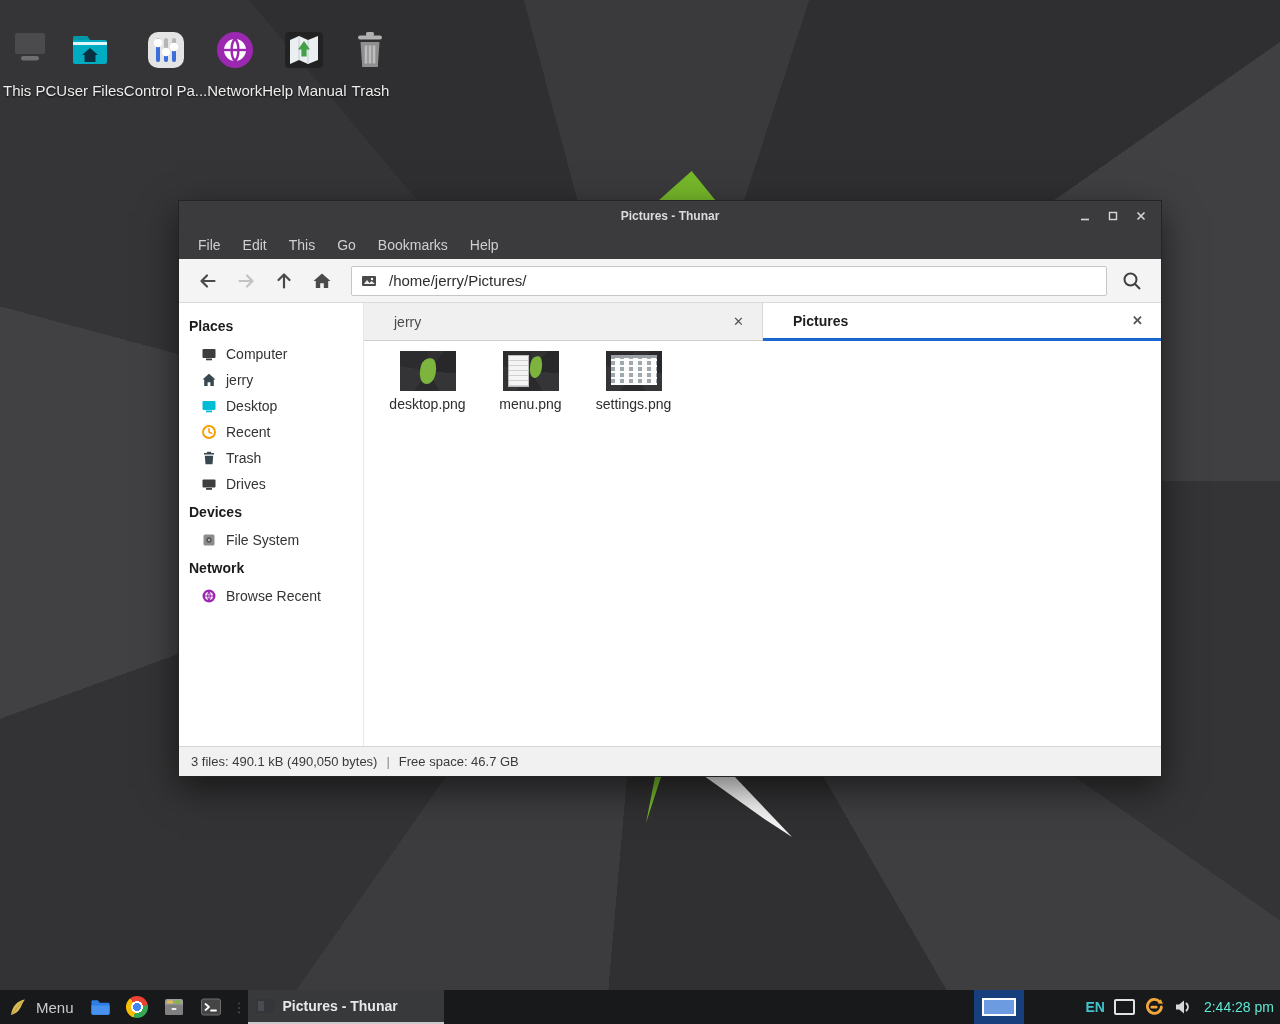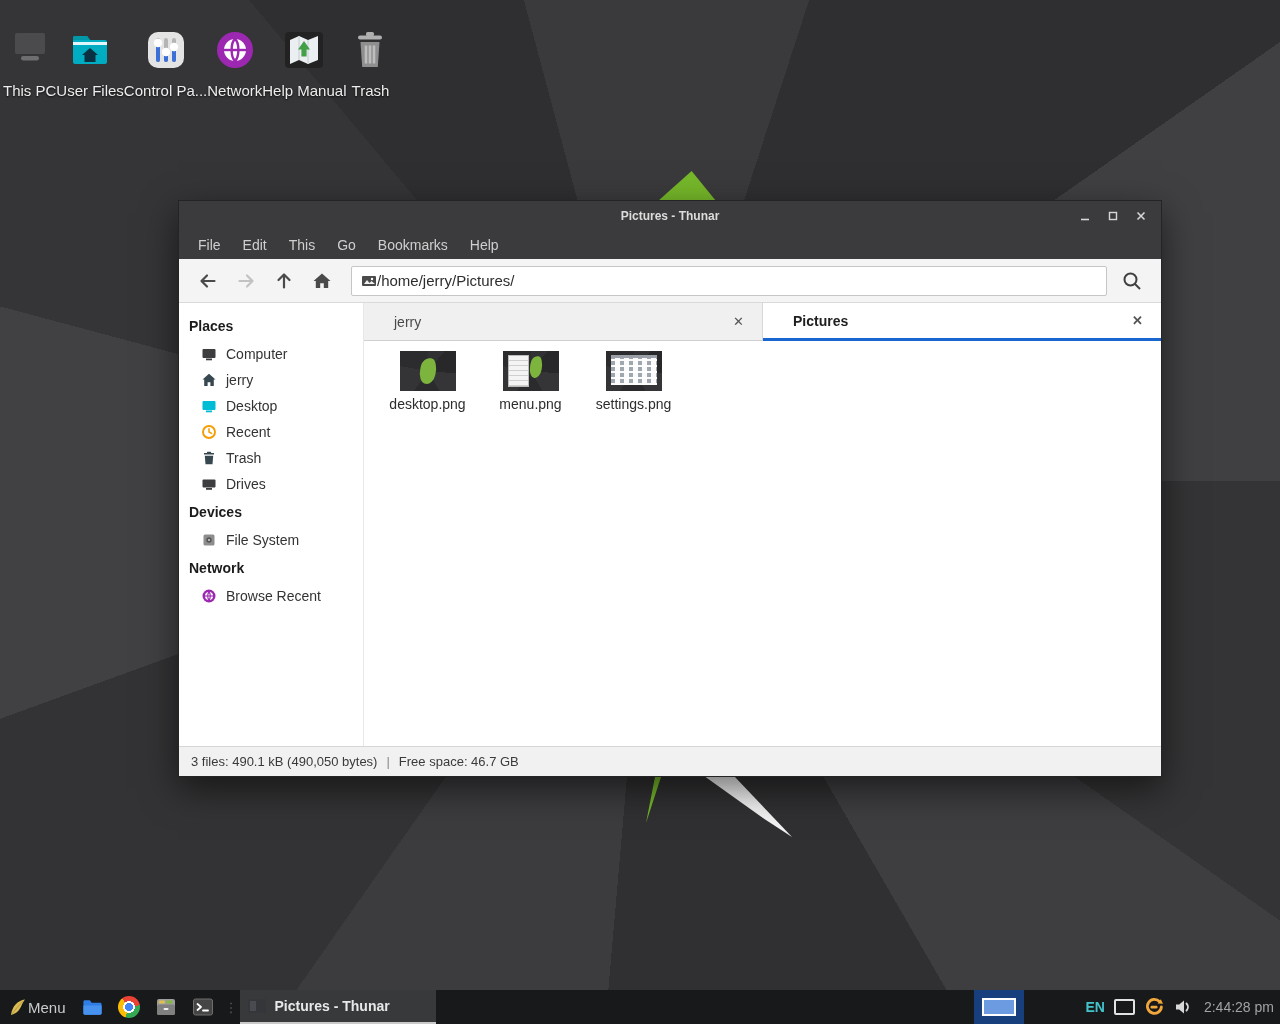--- a/index.html
+++ b/index.html
@@ -29,21 +29,21 @@
     box-shadow:0 12px 34px rgba(0,0,0,.55);display:flex;flex-direction:column;box-sizing:border-box;border:1px solid #242424;}
   .titlebar{height:30px;background:#3b3b3d;display:flex;align-items:center;position:relative;flex:none;}
   .title-text{position:absolute;left:0;right:0;text-align:center;font-size:12px;font-weight:bold;color:#dcdcdc;}
   .win-controls{margin-left:auto;display:flex;gap:8px;padding-right:10px;position:relative;}
   .wbtn{width:20px;height:20px;display:flex;align-items:center;justify-content:center;}
   .menubar{height:28px;background:#3b3b3d;display:flex;align-items:center;padding-left:8px;flex:none;}
   .menu-item{color:#cfcfcf;font-size:14px;padding:0 11px;cursor:default;}
   .toolbar{height:44px;background:#f4f4f4;border-bottom:1px solid #dadada;display:flex;align-items:center;padding:0 10px;flex:none;box-sizing:border-box;}
   .nav-btn{width:38px;height:32px;display:flex;align-items:center;justify-content:center;}
   .pathbar{flex:1;height:30px;box-sizing:border-box;background:#fff;border:1px solid #c6c6c6;border-radius:2px;
-    display:flex;align-items:center;gap:0;padding:0 9px;margin:0 6px 0 10px;font-size:15px;color:#2d2d2d;}
+    display:flex;align-items:center;gap:12px;padding:0 9px;margin:0 6px 0 10px;font-size:15px;color:#2d2d2d;}
   .search-btn{width:38px;height:32px;display:flex;align-items:center;justify-content:center;}
   .content{flex:1;display:flex;min-height:0;}
   .sidebar{width:185px;flex:none;background:#fff;border-right:1px solid #e8e8e8;padding-top:8px;box-sizing:border-box;}
   .side-header{font-weight:bold;font-size:14px;color:#1b1b1b;padding:7px 10px 7px 10px;}
   .side-row{display:flex;align-items:center;gap:9px;padding:5px 8px 5px 22px;font-size:14px;color:#333;cursor:default;}
   .side-row .sicon{width:16px;height:16px;flex:none;display:flex;}
   .main{flex:1;display:flex;flex-direction:column;min-width:0;}
   .tabbar{height:38px;flex:none;display:flex;background:#e2e2e2;}
   .tab{flex:1;display:flex;align-items:center;font-size:14px;box-sizing:border-box;position:relative;}
   .tab-inactive{background:#f0f0f0;color:#4a4a4a;border-right:1px solid #d6d6d6;border-bottom:1px solid #cfcfcf;}
@@ -63,35 +63,35 @@
     background-image:repeating-linear-gradient(0deg,rgba(255,255,255,.95) 0 2px,transparent 2px 6px),
       repeating-linear-gradient(90deg,#9fa8ae 0 4px,#fbfbfb 4px 9px);}
   .file-label{margin-top:5px;font-size:14px;color:#2d2d2d;}
   .statusbar{height:30px;flex:none;background:#f1f1f1;border-top:1px solid #d6d6d6;display:flex;align-items:center;
     padding-left:12px;font-size:13px;color:#3a3a3a;gap:9px;box-sizing:border-box;}
 
   
   .taskbar{position:absolute;left:0;bottom:0;width:1280px;height:34px;background:#18191b;z-index:10;
     display:flex;align-items:center;}
   .tb-left{display:flex;align-items:center;height:100%;}
-  .menu-btn{display:flex;align-items:center;padding:0 8px 0 8px;height:100%;}
+  .menu-btn{display:flex;align-items:center;gap:8px;padding:0 8px 0 8px;height:100%;}
   .menu-label{color:#cbcbcb;font-size:15px;}
   .launcher{display:flex;align-items:center;justify-content:center;height:100%;padding:0 7px;}
   .tb-sep{color:#5c5c5c;font-size:13px;padding:0 4px;letter-spacing:-2px;}
   .task-btn{display:flex;align-items:center;gap:9px;height:34px;width:196px;box-sizing:border-box;
     background:#38393b;border-bottom:2px solid #c9c9c9;padding-left:8px;}
   .task-label{color:#e8e8e8;font-size:14px;font-weight:bold;white-space:nowrap;}
   .tb-right{margin-left:auto;display:flex;align-items:center;height:100%;padding-right:6px;}
   .pager{width:50px;height:34px;background:#173f7d;display:flex;align-items:center;justify-content:center;flex:none;}
   .pager .ws{width:34px;height:18px;background:#6d9be2;border:2px solid #fff;box-sizing:border-box;}
   .tray-gap{width:56px;}
   .kb-layout{color:#43c3cc;font-size:14px;font-weight:bold;padding:0 5px;}
   .tray-icon{display:flex;align-items:center;justify-content:center;padding:0 4px;}
   .screen-ico{width:17px;height:12px;border:2px solid #e2e2e2;border-radius:2px;}
-  .clock{color:#a3a3a3;font-size:14px;padding-left:7px;white-space:nowrap;}
+  .clock{color:#5eead4;font-size:14px;padding-left:7px;white-space:nowrap;}
 </style>
 </head>
 <body>
 
 <div class="screen">
 
   <div class="logo-top"></div>
   <div class="logo-green-sliver"></div>
   <div class="logo-white-blade"></div>
 

